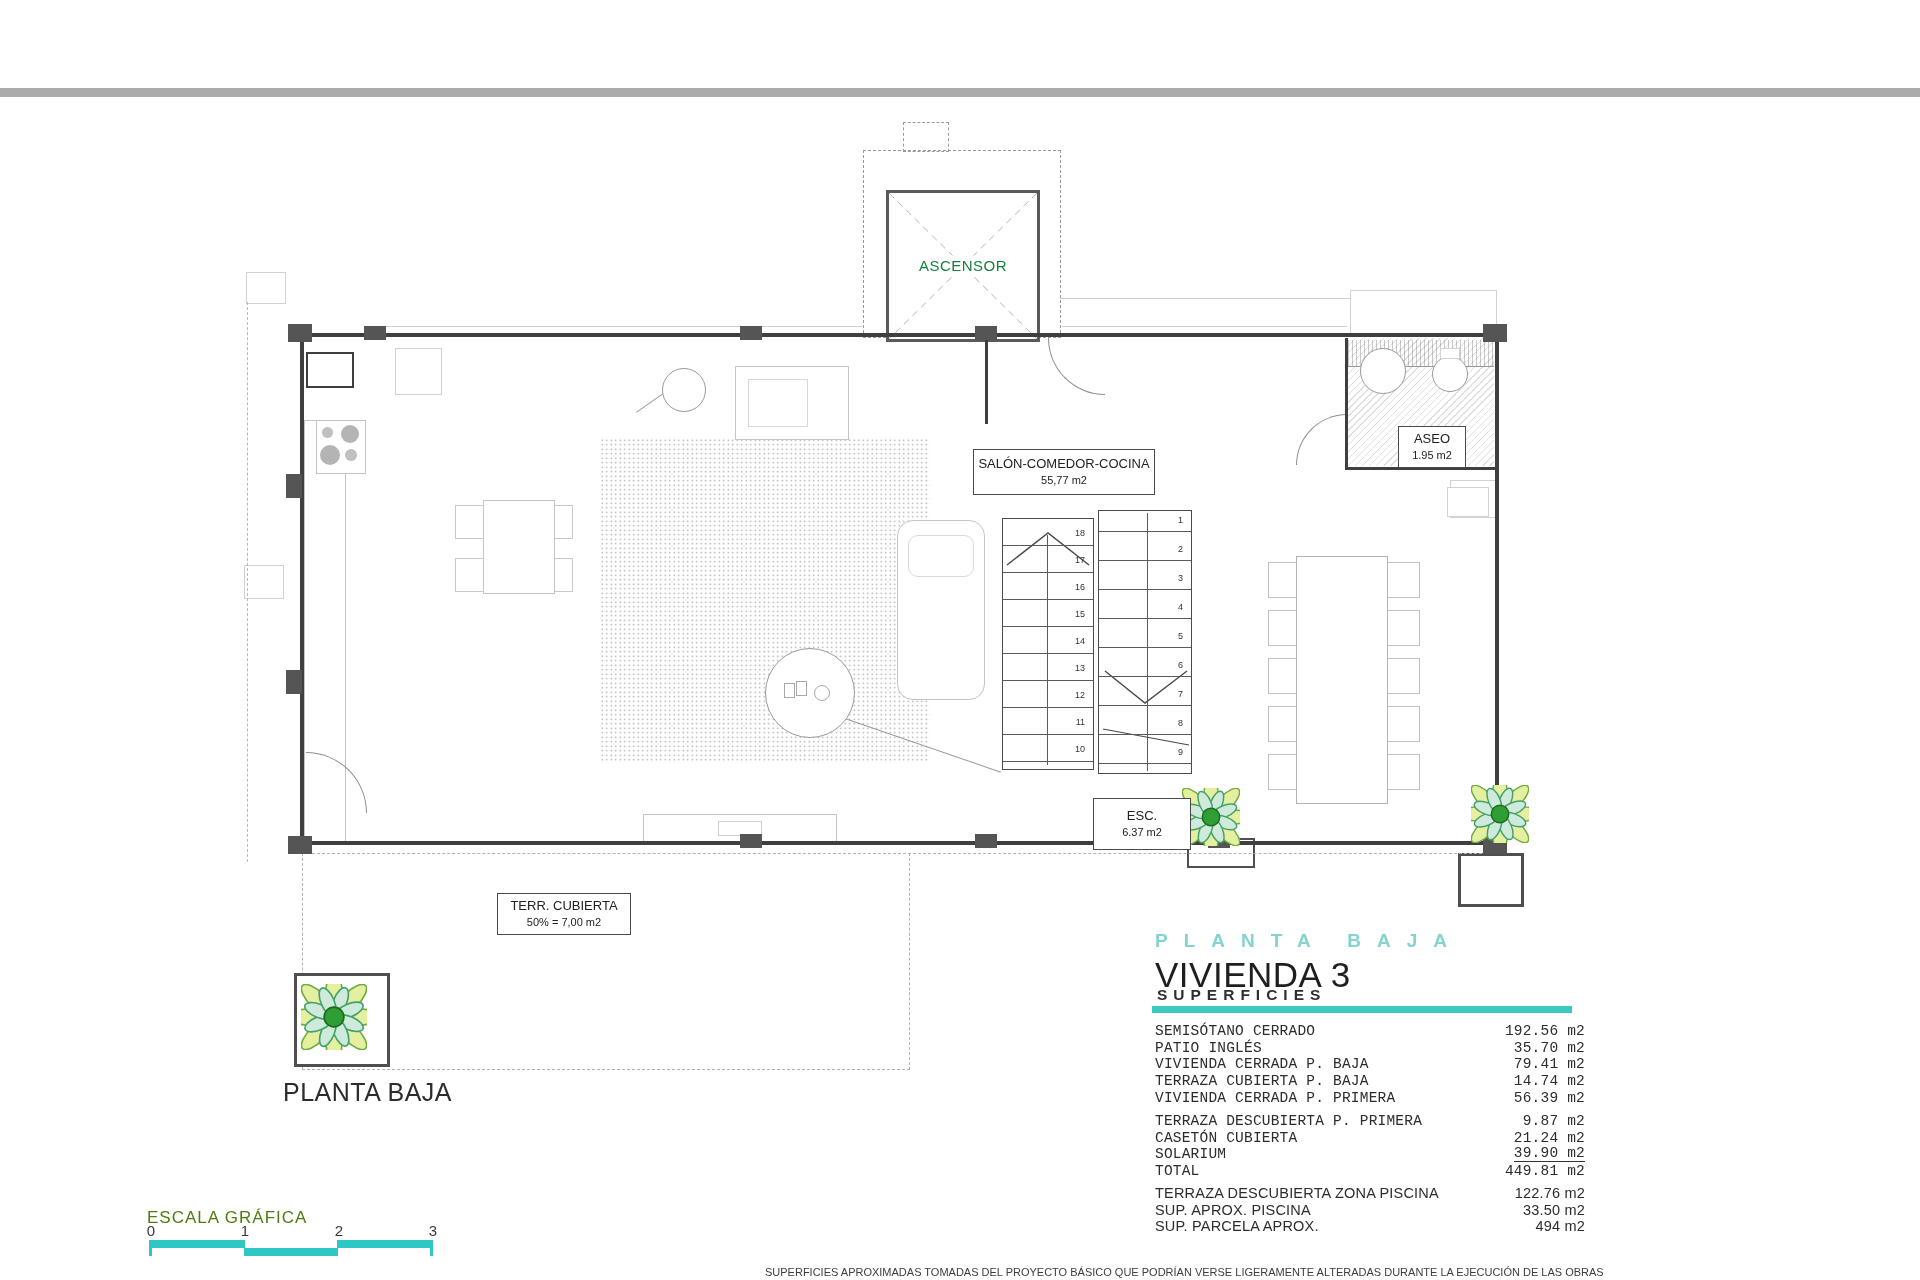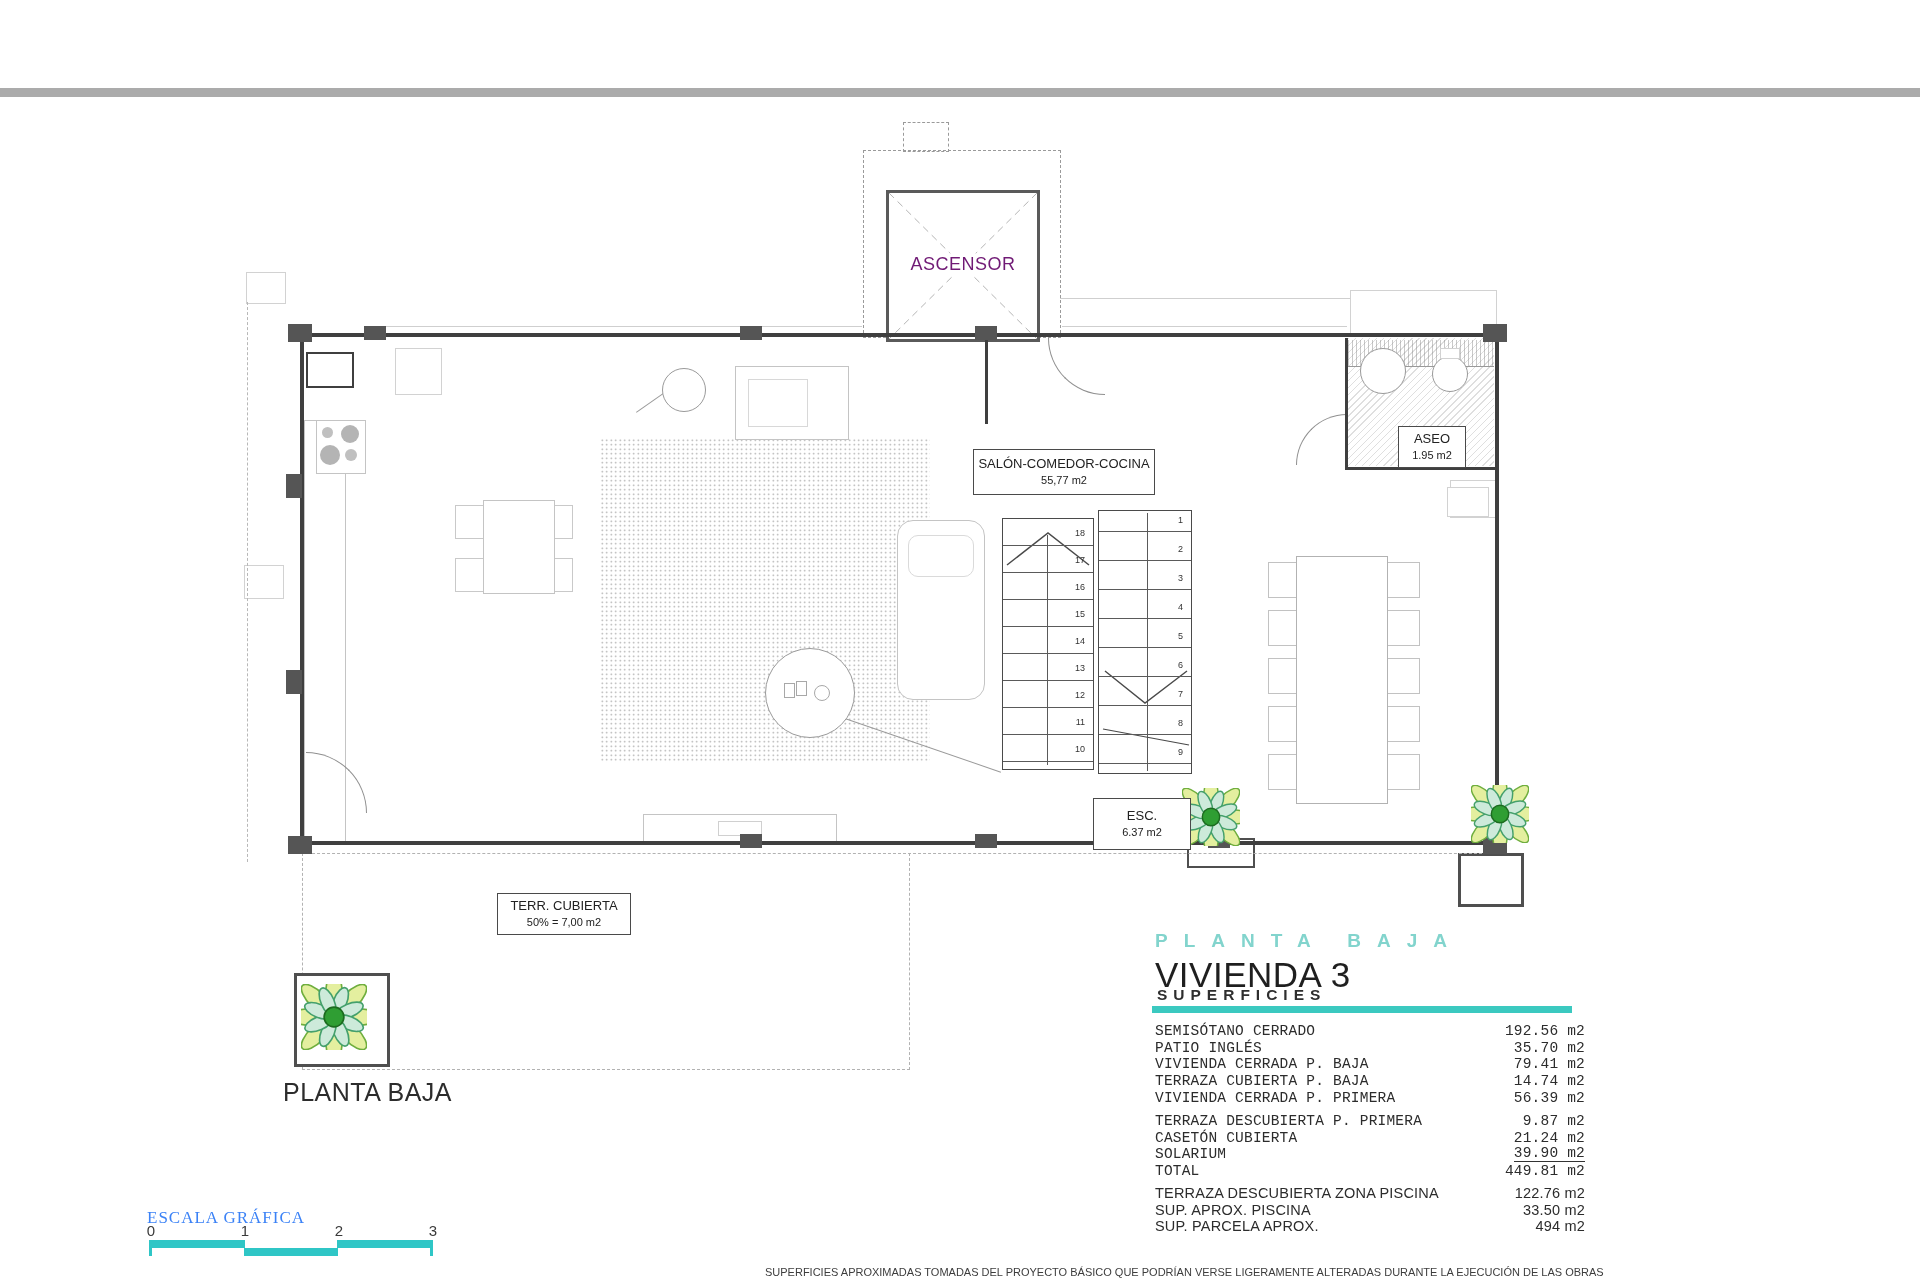--- a/index.html
+++ b/index.html
@@ -57,21 +57,21 @@
   #surface-rows,#surface-extra{position:absolute;left:1155px;width:430px;z-index:6;}
   #surface-rows{top:1022px;font-family:Liberation Mono, monospace;}
   #surface-extra{top:1184px;}
   .srow{display:flex;justify-content:space-between;align-items:flex-end;height:16.8px;
     font-size:14.5px;color:#2c2c2c;letter-spacing:.2px;}
   .srow .svalue{text-align:right;}
   .srow .svalue.u{border-bottom:1.5px solid #333;}
   .srow.gap-before{margin-top:6px;}
 
   
-  #scale-label{position:absolute;left:147px;top:1208px;font-size:17px;color:#3b82f6;letter-spacing:1px;font-family:Liberation Serif, serif;}
+  #scale-label{position:absolute;left:147px;top:1208px;font-size:17px;color:#4d7c0f;letter-spacing:1px;}
   #scale-ticks{position:absolute;left:150px;top:1222px;width:282px;height:16px;}
   #scale-ticks span{position:absolute;font-size:15px;color:#3a3a3a;transform:translateX(-40%);}
   #scale-bar{position:absolute;left:150px;top:1240px;width:282px;height:16px;}
   #scale-bar .seg{position:absolute;height:8px;background:var(--bar,#2fc6c6);}
   #scale-bar .tick{position:absolute;width:3px;height:16px;background:var(--bar,#2fc6c6);}
 
   
   #footer-note{position:absolute;left:765px;top:1266px;width:680px;font-size:11px;
     line-height:13px;color:#3d3d3d;white-space:nowrap;}
 </style>
@@ -113,21 +113,21 @@
   <div>
 
     <div class="abs" style="left:903px;top:122px;width:44px;height:28px;border:1.4px dashed #9a9a9a;"></div>
     <div class="abs" style="left:863px;top:150px;width:196px;height:186px;border:1.4px dashed #9a9a9a;"></div>
     <div class="abs" style="left:886px;top:190px;width:148px;height:146px;border:3px solid #5a5a5a;background:#fff;z-index:3;">
       <svg width="148" height="146" style="position:absolute;left:0;top:0">
         <line x1="0" y1="0" x2="148" y2="146" stroke="#b5b5b5" stroke-width="1" stroke-dasharray="7 5"></line>
         <line x1="148" y1="0" x2="0" y2="146" stroke="#b5b5b5" stroke-width="1" stroke-dasharray="7 5"></line>
       </svg>
       <span style="position:absolute;left:50%;top:50%;transform:translate(-50%,-55%);
-                   background:#fff;padding:1px 4px;font-size:18px;color:#701a75;letter-spacing:.5px;">ASCENSOR</span>
+                   background:#fff;padding:1px 4px;font-size:15px;color:#15803d;letter-spacing:.5px;">ASCENSOR</span>
     </div>
 
     <div class="wall" style="left:300px;top:333px;width:1199px;height:4px;"></div>
     <div class="wall" style="left:300px;top:333px;width:4px;height:512px;"></div>
     <div class="wall" style="left:300px;top:841px;width:1199px;height:4px;"></div>
     <div class="wall" style="left:1495px;top:333px;width:4px;height:512px;"></div>
 
     <div class="thin" style="left:370px;top:326px;width:492px;"></div>
     <div class="thin" style="left:1062px;top:326px;width:285px;"></div>
     <div class="thin" style="left:1060px;top:298px;width:290px;"></div>

